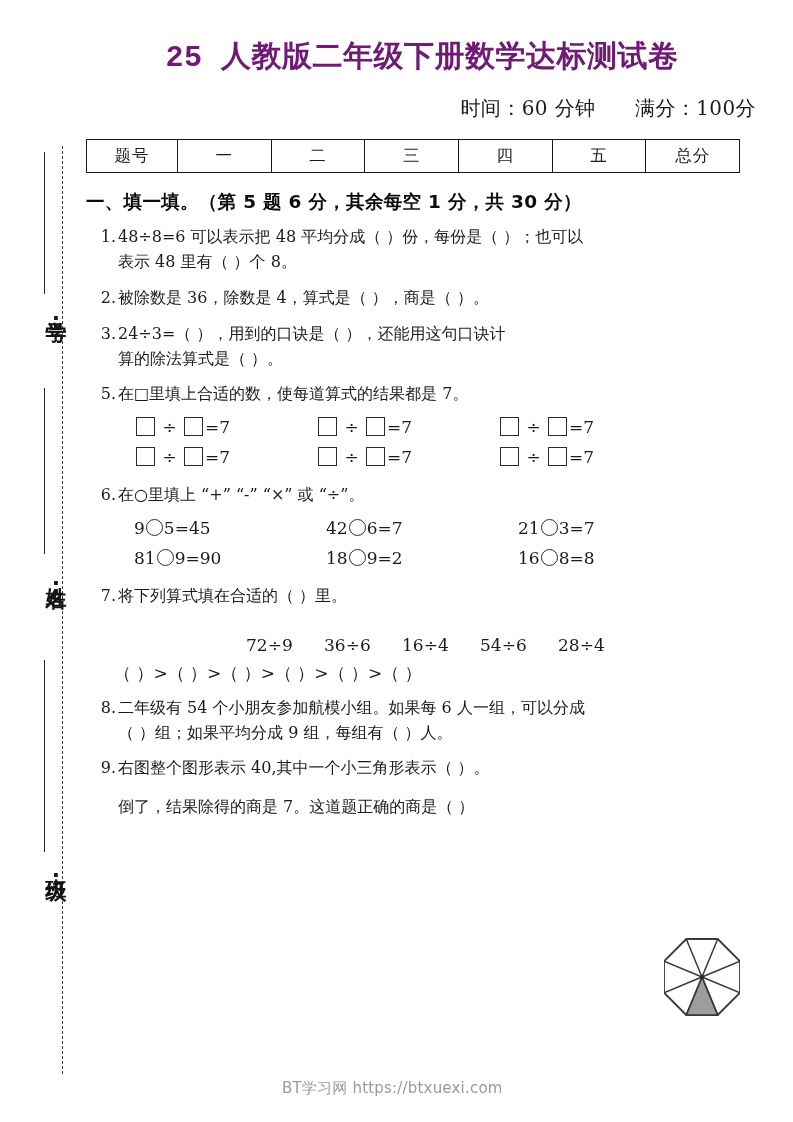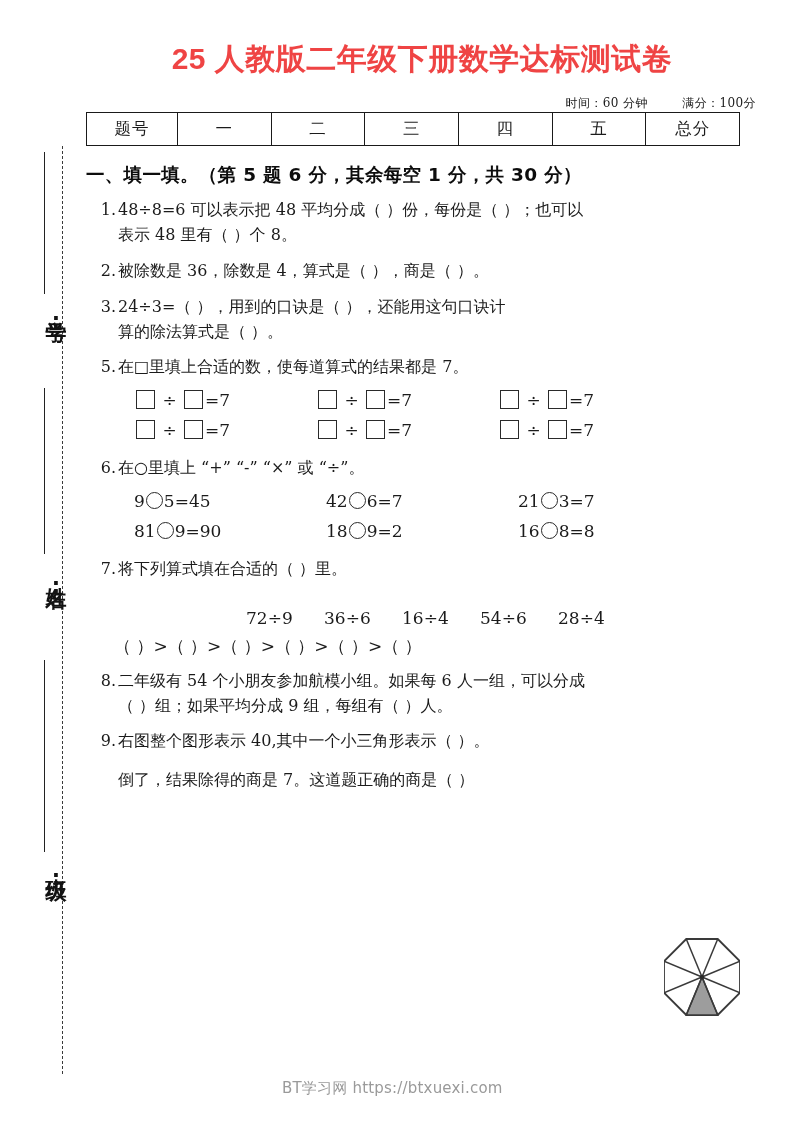--- a/index.html
+++ b/index.html
@@ -63,42 +63,42 @@
     width: 672px;
     height: 1122px;
   }
 
   
   .title-block {
     text-align: center;
     padding-top: 38px;
   }
   .title-line {
-    font-family: Liberation Sans, sans-serif;
+    font-family: Liberation Mono, monospace;
     font-weight: 700;
     font-size: 30px;
     line-height: 1.38;
     letter-spacing: 0.5px;
-    color: #ef4444;
+    color: #701a75;
   }
   .title-line-2 { font-size: 29px; }
 
   
   .meta-line {
     margin-top: 16px;
     padding-right: 2px;
     text-align: right;
-    font-size: 12px;
+    font-size: 20px;
     letter-spacing: 0.4px;
   }
   .meta-line .gap { display: inline-block; width: 26px; }
 
   
   .score-table {
-    margin-top: 0;
+    margin-top: 17px;
     width: 654px;
     border-collapse: collapse;
     table-layout: fixed;
     border-radius: 17px;
   }
   .score-table td {
     border: 1.6px solid #1a1a1a;
     height: 30px;
     text-align: center;
     vertical-align: middle;

